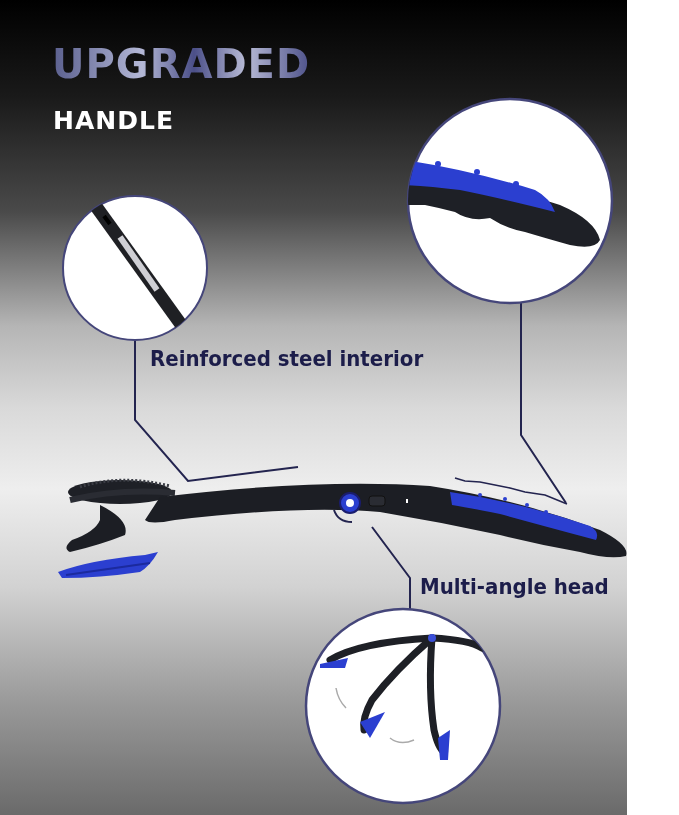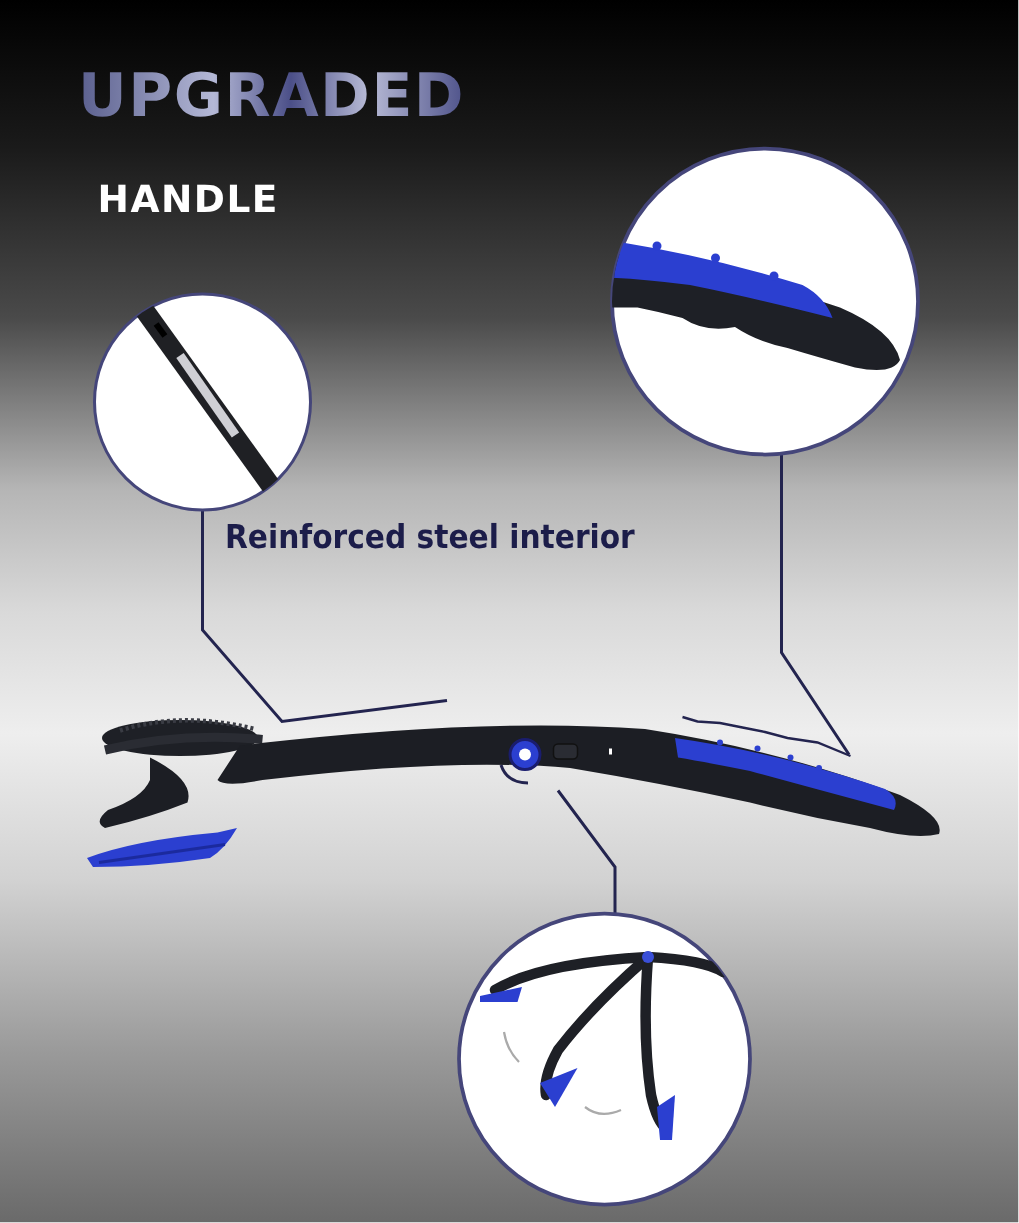--- a/index.html
+++ b/index.html
@@ -1,29 +1,29 @@
 <!DOCTYPE html>
 <html><head>
 <meta charset="utf-8">
 <style>
   html, body { margin:0; padding:0; }
   body { width:679px; height:815px; overflow:hidden; }
   .canvas {
-    position:relative; width:679px; height:815px; overflow:hidden;
+    position:relative; width:627px; height:815px; overflow:hidden;
     background: linear-gradient(180deg, #000000 0%, #1a1a1a 12%, #4a4a4a 26%, #b5b5b5 40%, #d9d9d9 50%, #eeeeee 60%, #d2d2d2 72%, #9a9a9a 86%, #6a6a6a 100%);
   }
   .title-1 {
     position:absolute; left:52px; top:44px; margin:0;
     font-family:"DejaVu Sans", sans-serif; font-weight:bold; font-size:40px; letter-spacing:1px;
     background: linear-gradient(90deg, #5a5f8e 0%, #b4b8d6 35%, #4b4f88 55%, #b8bbd6 75%, #4e528a 100%);
     -webkit-background-clip:text; background-clip:text; color:transparent;
     line-height:1;
   }
   .title-2 {
-    position:absolute; left:53px; top:108px; margin:12px;
+    position:absolute; left:53px; top:108px; margin:0;
     font-family:"DejaVu Sans", sans-serif; font-weight:bold; font-size:25px; color:#ffffff; letter-spacing:1px; line-height:1;
   }
   .label {
     position:absolute; font-family:"DejaVu Sans Condensed","DejaVu Sans", sans-serif; font-weight:bold;
     color:#1c1d4a; font-size:22px; line-height:1; white-space:nowrap;
   }
   .svg-layer { position:absolute; left:0; top:0; }
 </style>
 </head>
 <body>
@@ -112,14 +112,15 @@
       <circle cx="546" cy="512" r="2" fill="#2b3fd0"></circle>
 
       <circle cx="350" cy="503" r="10" fill="#2b3fd0" stroke="#1a1d6e" stroke-width="2"></circle>
       <circle cx="350" cy="503" r="4" fill="#ffffff"></circle>
       <rect x="369" y="496" width="16" height="10" rx="3" fill="#2a2c33" stroke="#111" stroke-width="1"></rect>
       <rect x="406" y="499" width="2" height="4" fill="#ffffff"></rect>
     </g>
   </svg>
 
   <div class="label" style="left:150px; top:348px;text-align:right;">Reinforced steel interior</div>
+  <div class="label" style="left:420px; top:576px;">Multi-angle head</div>
 
 </div>
 
 </body></html>

